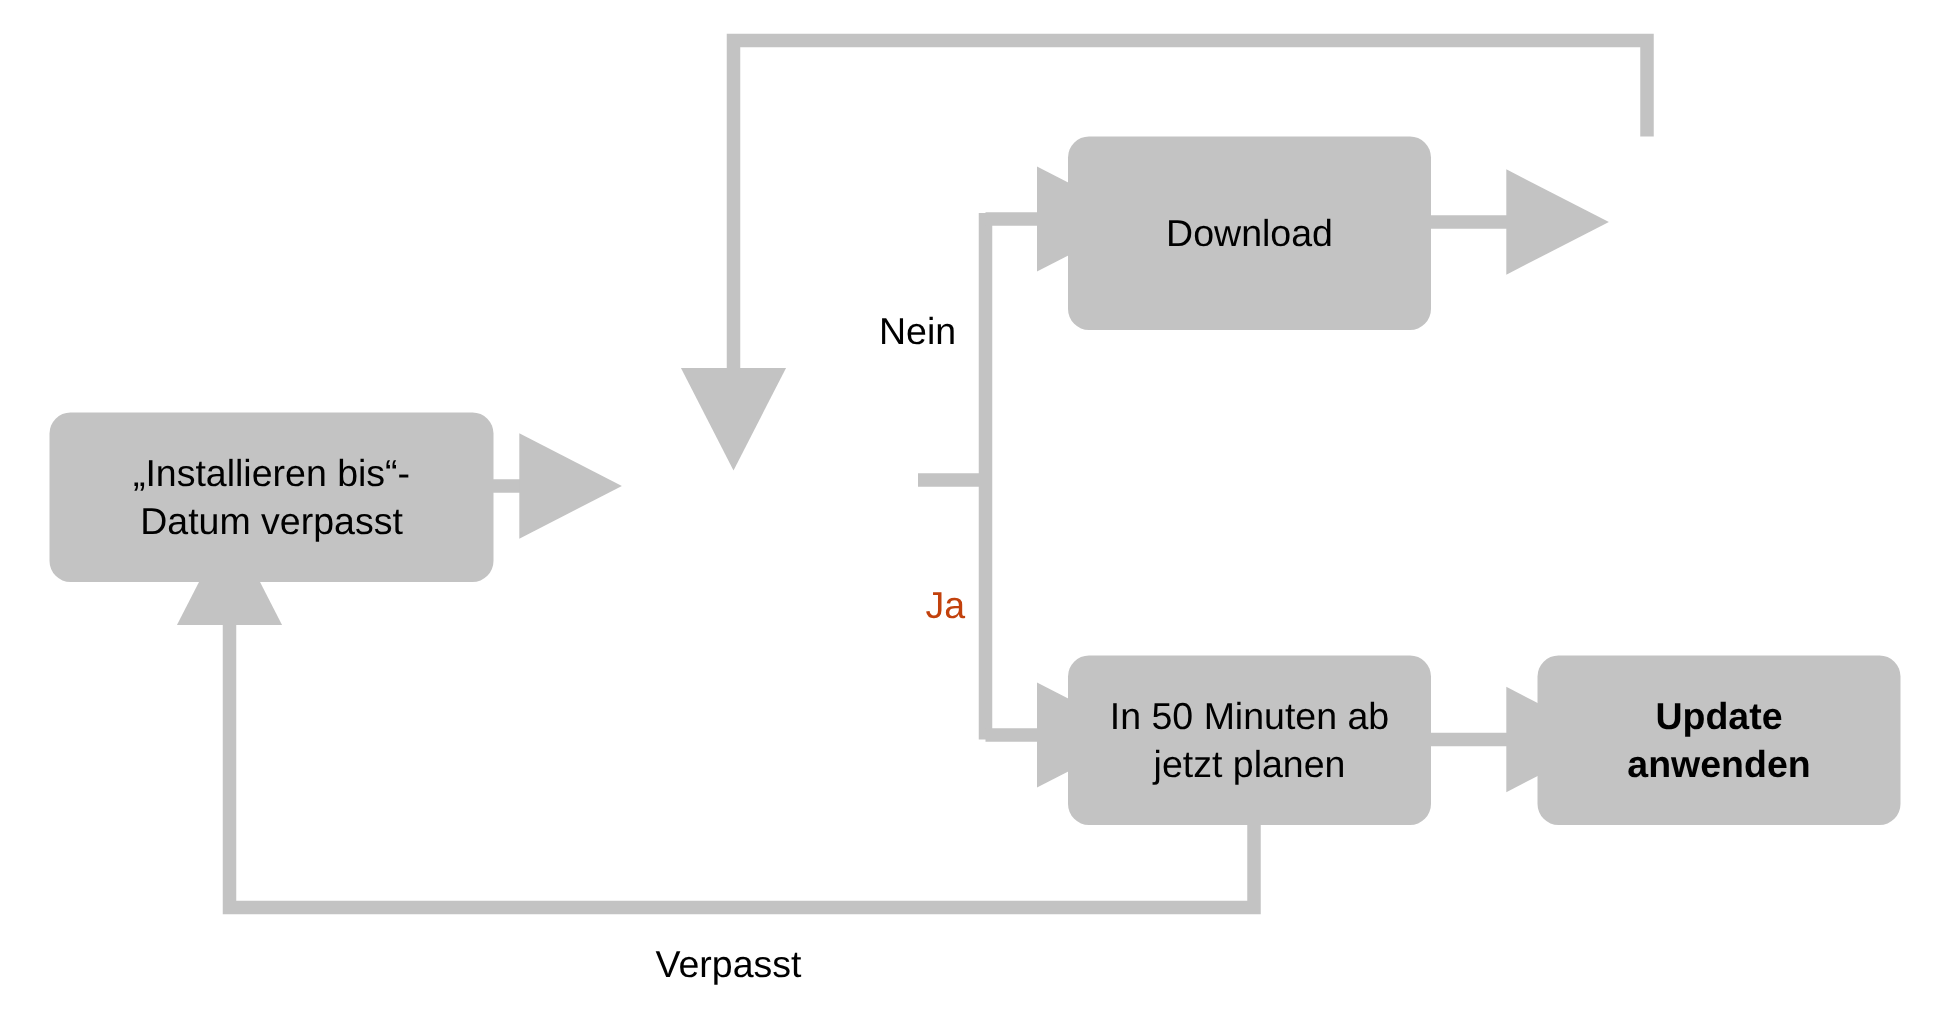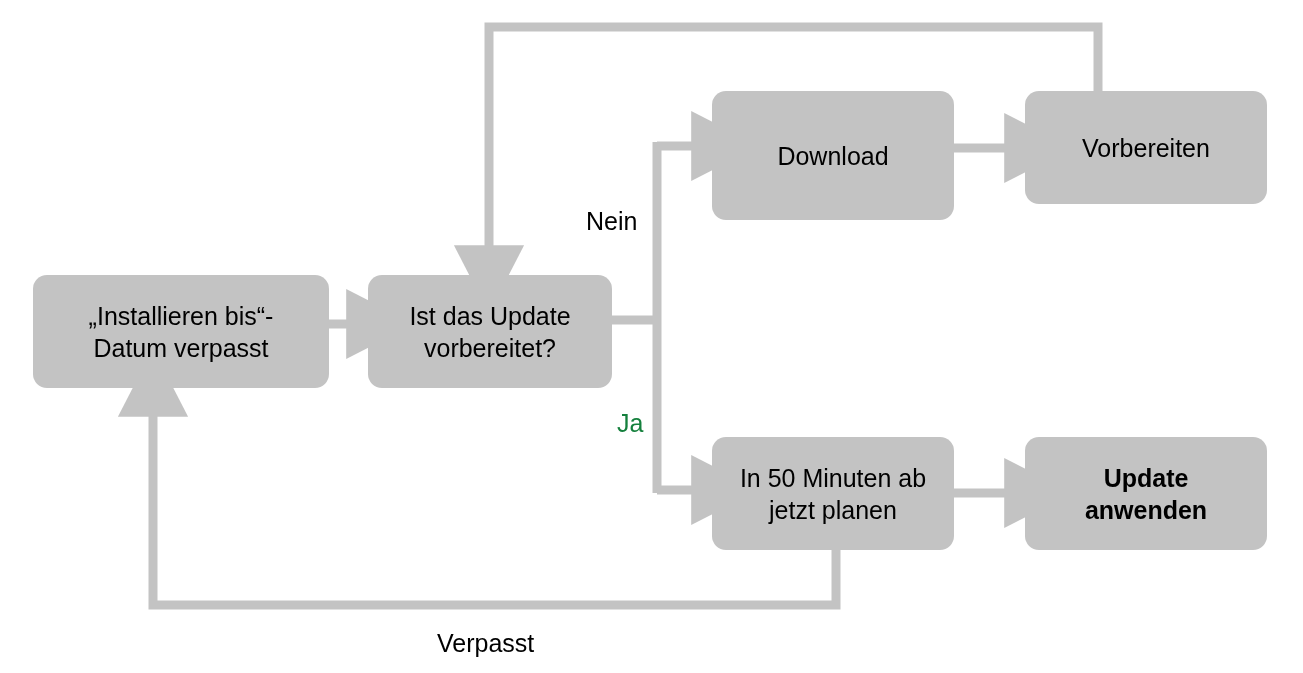--- a/index.html
+++ b/index.html
@@ -83,32 +83,29 @@
     <path d="M1098,91 L1098,27 L489,27 L489,256" fill="none" stroke="#c3c3c3" stroke-width="9" stroke-linejoin="miter" stroke-linecap="butt" marker-end="url(#arrow-down)"></path>
 
     <path d="M954,493 L1015,493" fill="none" stroke="#c3c3c3" stroke-width="9" marker-end="url(#arrow-right)"></path>
 
     <path d="M836,550 L836,605 L153,605 L153,406" fill="none" stroke="#c3c3c3" stroke-width="9" stroke-linejoin="miter" stroke-linecap="butt" marker-end="url(#arrow-up)"></path>
   </svg>
 
   <div class="node" id="node-deadline-missed" style="left: 33px; top: 275px; width: 296px; height: 113px; background: rgb(195, 195, 195); color: rgb(0, 0, 0);">„Installieren bis“-
 Datum verpasst</div>
 
-  <div class="node" id="node-update-prepared-decision" style="left: 368px; top: 275px; width: 244px; height: 113px; background: rgb(195, 195, 195); color: rgb(0, 0, 0);">Ist das Update
-vorbereitet?</div>
 
   <div class="node" id="node-download" style="left: 712px; top: 91px; width: 242px; height: 129px; background: rgb(195, 195, 195); color: rgb(0, 0, 0);">Download</div>
 
-  <div class="node" id="node-prepare" style="left: 1025px; top: 91px; width: 242px; height: 113px; background: rgb(195, 195, 195); color: rgb(0, 0, 0);">Vorbereiten</div>
 
   <div class="node" id="node-schedule-60-min" style="left: 712px; top: 437px; width: 242px; height: 113px; background: rgb(195, 195, 195); color: rgb(0, 0, 0);">In 50 Minuten ab
 jetzt planen</div>
 
   <div class="node" id="node-apply-update" style="left: 1025px; top: 437px; width: 242px; height: 113px; background: rgb(195, 195, 195); color: rgb(0, 0, 0); font-weight: bold;">Update
 anwenden</div>
 
   <div class="edge-label" id="label-branch-no" style="left: 586px; top: 207px; color: rgb(0, 0, 0);">Nein</div>
 
-  <div class="edge-label" id="label-branch-yes" style="left: 617px; top: 409px; color: #15803d;">Ja</div>
+  <div class="edge-label" id="label-branch-yes" style="left: 617px; top: 390px; color: #c2410c;">Ja</div>
 
   <div class="edge-label" id="label-loop-missed" style="left: 437px; top: 618px; color: rgb(0, 0, 0); margin-top: 11px;">Verpasst</div>
 
 </div>
 
 </body></html>

